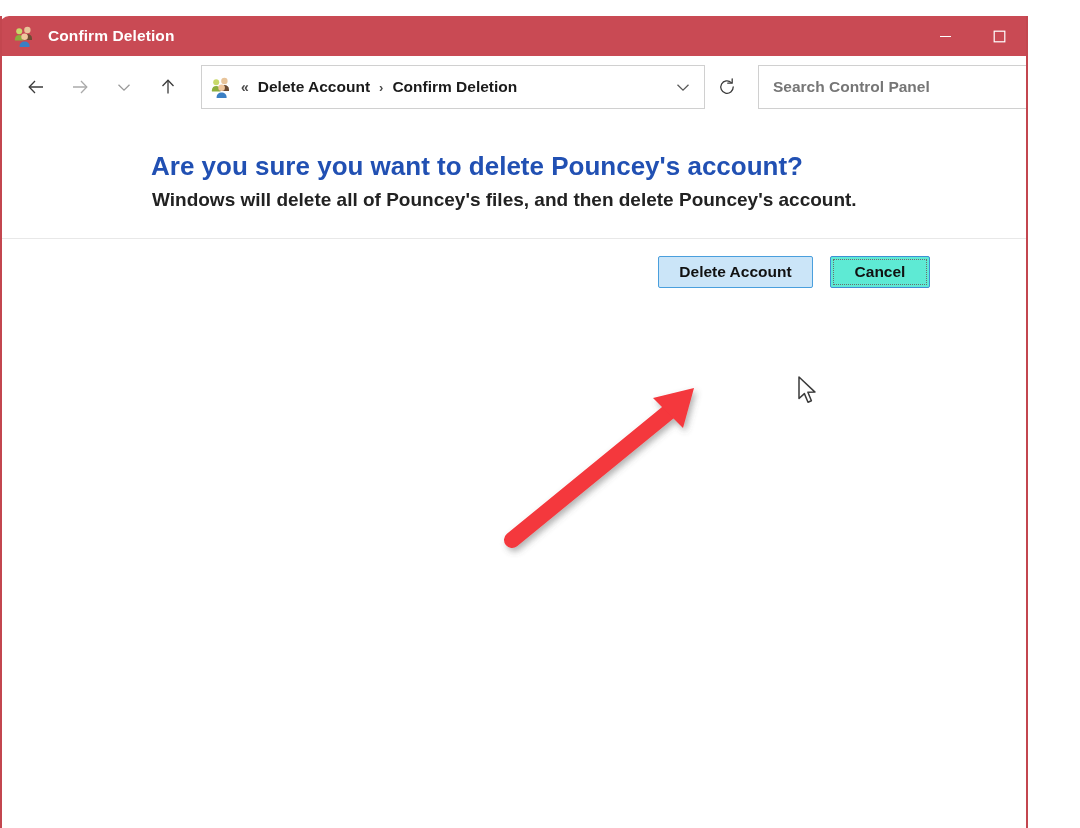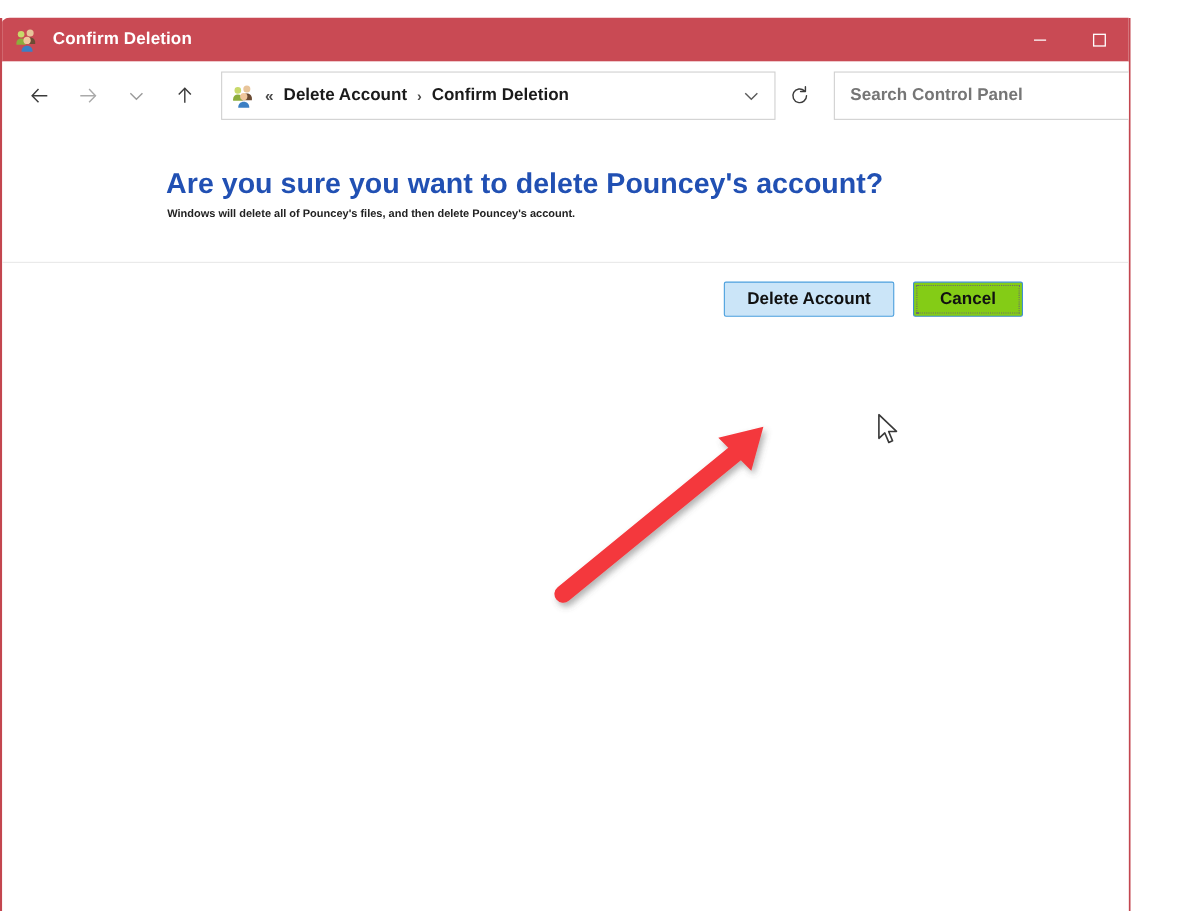--- a/index.html
+++ b/index.html
@@ -156,21 +156,21 @@
     position: absolute;
     left: 149px; top: 33px;
     color: #2150b3;
     font-size: 26px;
     white-space: nowrap;
   }
   .subtext {
     position: absolute;
     left: 150px; top: 71px;
     color: #222222;
-    font-size: 10px;
+    font-size: 19px;
     white-space: nowrap;
   }
   .divider {
     position: absolute;
     left: 0; top: 120px;
     width: 1076px;
     height: 1px;
     background: #e8e8e8;
   }
 
@@ -190,21 +190,21 @@
   }
   .btn-delete {
     width: 155px;
     background: #cbe5f8;
     border: 1px solid #4a9fdd;
     border-radius: 2px;
   }
   .btn-cancel {
     margin-left: 17px;
     width: 100px;
-    background: #84cc16;
+    background: #5eead4;
     border: 1px solid #3f8fd4;
     border-radius: 2px;
     position: relative;
   }
   .btn-cancel::before {
     content: "";
     position: absolute;
     left: 2px; top: 2px; right: 2px; bottom: 2px;
     border: 1px dotted #6d6d6d;
   }

